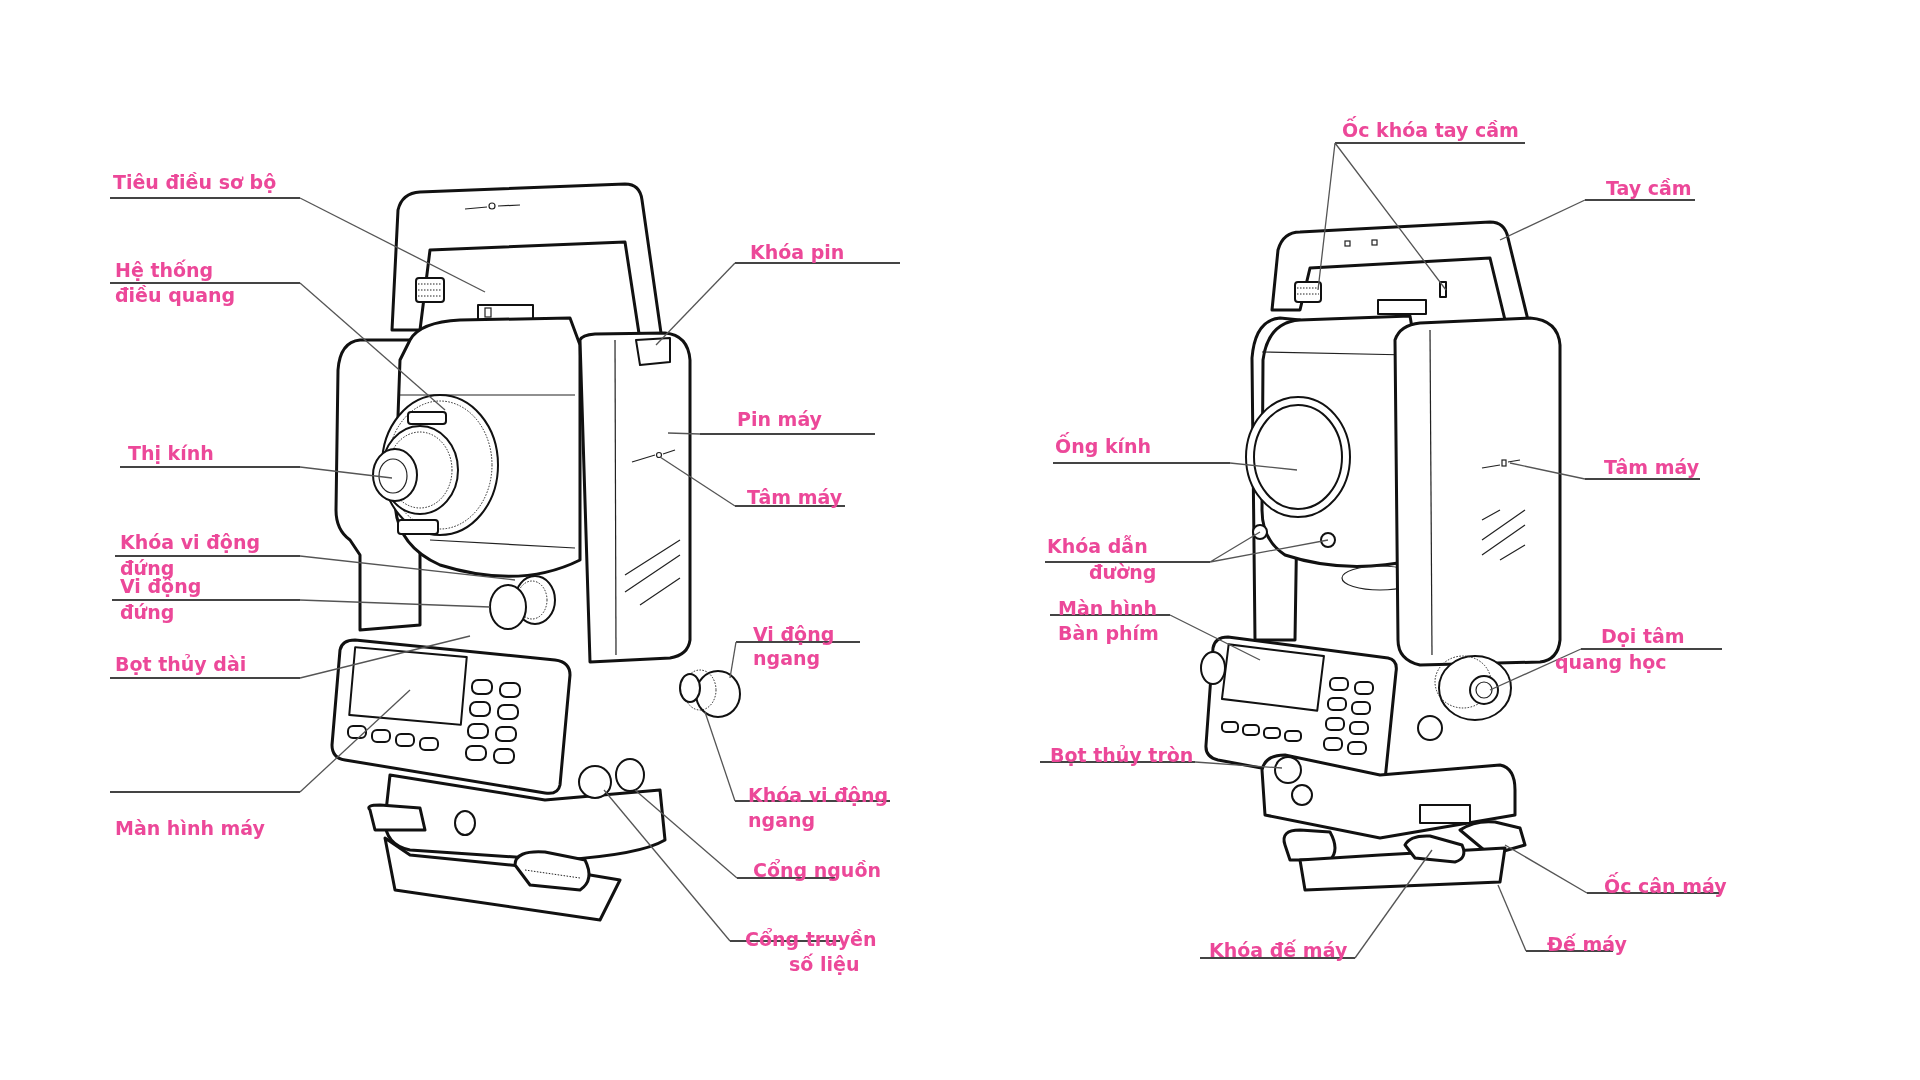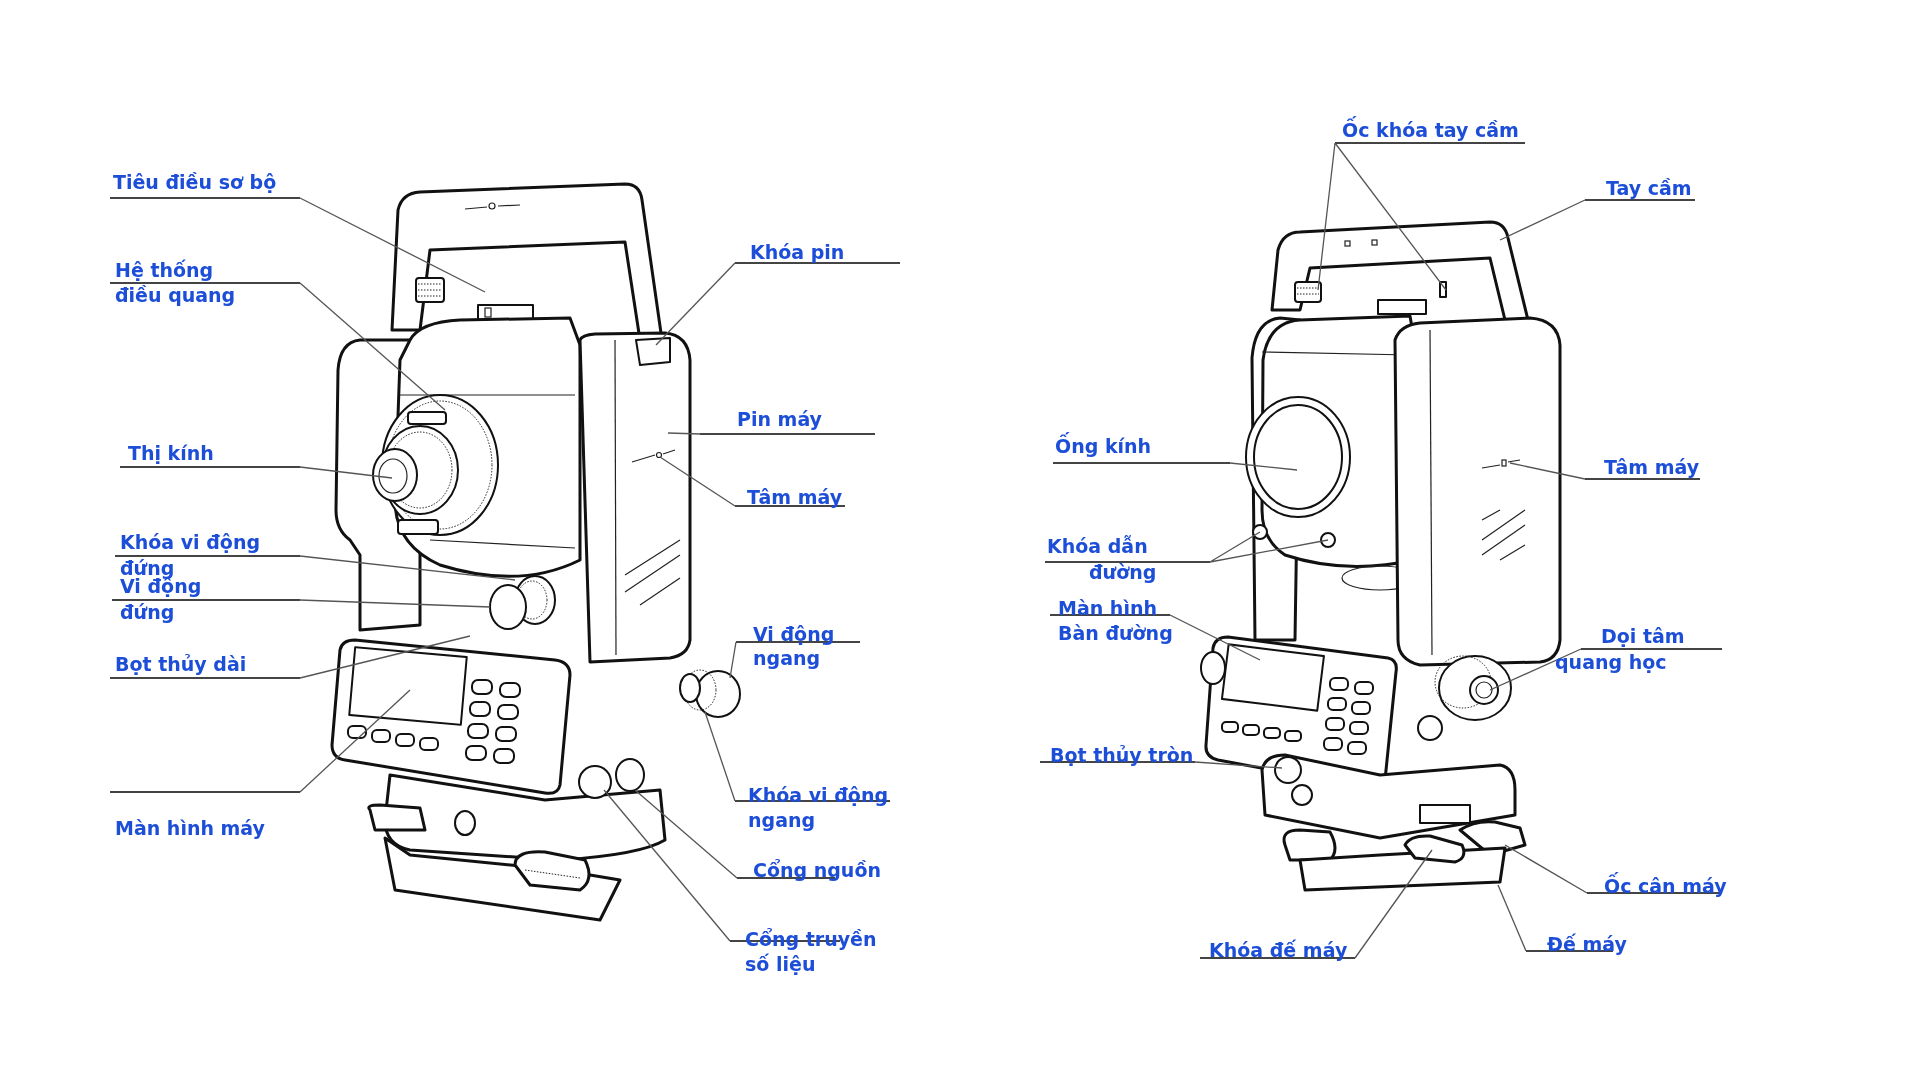--- a/index.html
+++ b/index.html
@@ -1,18 +1,18 @@
 <!DOCTYPE html>
 <html><head>
 <meta charset="utf-8">
 <style>
   html, body { margin:0; padding:0; background:#ffffff; }
   body { width:1920px; height:1080px; position:relative; overflow:hidden; font-family:"DejaVu Sans", sans-serif; }
   svg#diagram { position:absolute; left:0; top:0; width:1920px; height:1080px; }
-  .lbl { position:absolute; font-family:"DejaVu Sans", sans-serif; font-weight:bold; font-size:19px; line-height:25px; color:#1d4ed8; white-space:nowrap; }
+  .lbl { position:absolute; font-family:"DejaVu Sans", sans-serif; font-weight:bold; font-size:19px; line-height:25px; color:#ec4899; white-space:nowrap; }
   .ink { fill:none; stroke:#111; stroke-width:3; stroke-linejoin:round; stroke-linecap:round; }
   .ink2 { fill:none; stroke:#111; stroke-width:2; stroke-linejoin:round; stroke-linecap:round; }
   .thin { fill:none; stroke:#222; stroke-width:1.2; }
   .lead { fill:none; stroke:#555; stroke-width:1.3; }
   .uline { fill:none; stroke:#444; stroke-width:1.8; }
   .body { fill:#ffffff; }
   .knurl { fill:none; stroke:#222; stroke-width:1; stroke-dasharray:1.5 1.5; }
 </style>
 </head>
 <body>
@@ -240,28 +240,28 @@
 
 <div class="lbl" style="left:750px;top:240px">Khóa pin</div>
 <div class="lbl" style="left:737px;top:407px">Pin máy</div>
 <div class="lbl" style="left:747px;top:485px">Tâm máy</div>
 <div class="lbl" style="left:753px;top:622px">Vi động</div>
 <div class="lbl" style="left:753px;top:646px">ngang</div>
 <div class="lbl" style="left:748px;top:783px">Khóa vi động</div>
 <div class="lbl" style="left:748px;top:808px">ngang</div>
 <div class="lbl" style="left:753px;top:858px">Cổng nguồn</div>
 <div class="lbl" style="left:745px;top:927px">Cổng truyền</div>
-<div class="lbl" style="left:745px;top:952px">số liệu</div>
+<div class="lbl" style="left:789px;top:952px">số liệu</div>
 
 <div class="lbl" style="left:1342px;top:118px">Ốc khóa tay cầm</div>
 <div class="lbl" style="left:1606px;top:176px">Tay cầm</div>
 <div class="lbl" style="left:1055px;top:434px">Ống kính</div>
 <div class="lbl" style="left:1047px;top:534px">Khóa dẫn</div>
 <div class="lbl" style="left:1089px;top:560px">đường</div>
 <div class="lbl" style="left:1058px;top:596px">Màn hình</div>
-<div class="lbl" style="left:1058px;top:621px">Bàn đường</div>
+<div class="lbl" style="left:1058px;top:621px">Bàn phím</div>
 <div class="lbl" style="left:1050px;top:743px">Bọt thủy tròn</div>
 <div class="lbl" style="left:1604px;top:455px">Tâm máy</div>
 <div class="lbl" style="left:1601px;top:624px">Dọi tâm</div>
 <div class="lbl" style="left:1555px;top:650px">quang học</div>
 <div class="lbl" style="left:1604px;top:874px">Ốc cân máy</div>
 <div class="lbl" style="left:1547px;top:932px">Đế máy</div>
 <div class="lbl" style="left:1209px;top:938px">Khóa đế máy</div>
 
 </body></html>

